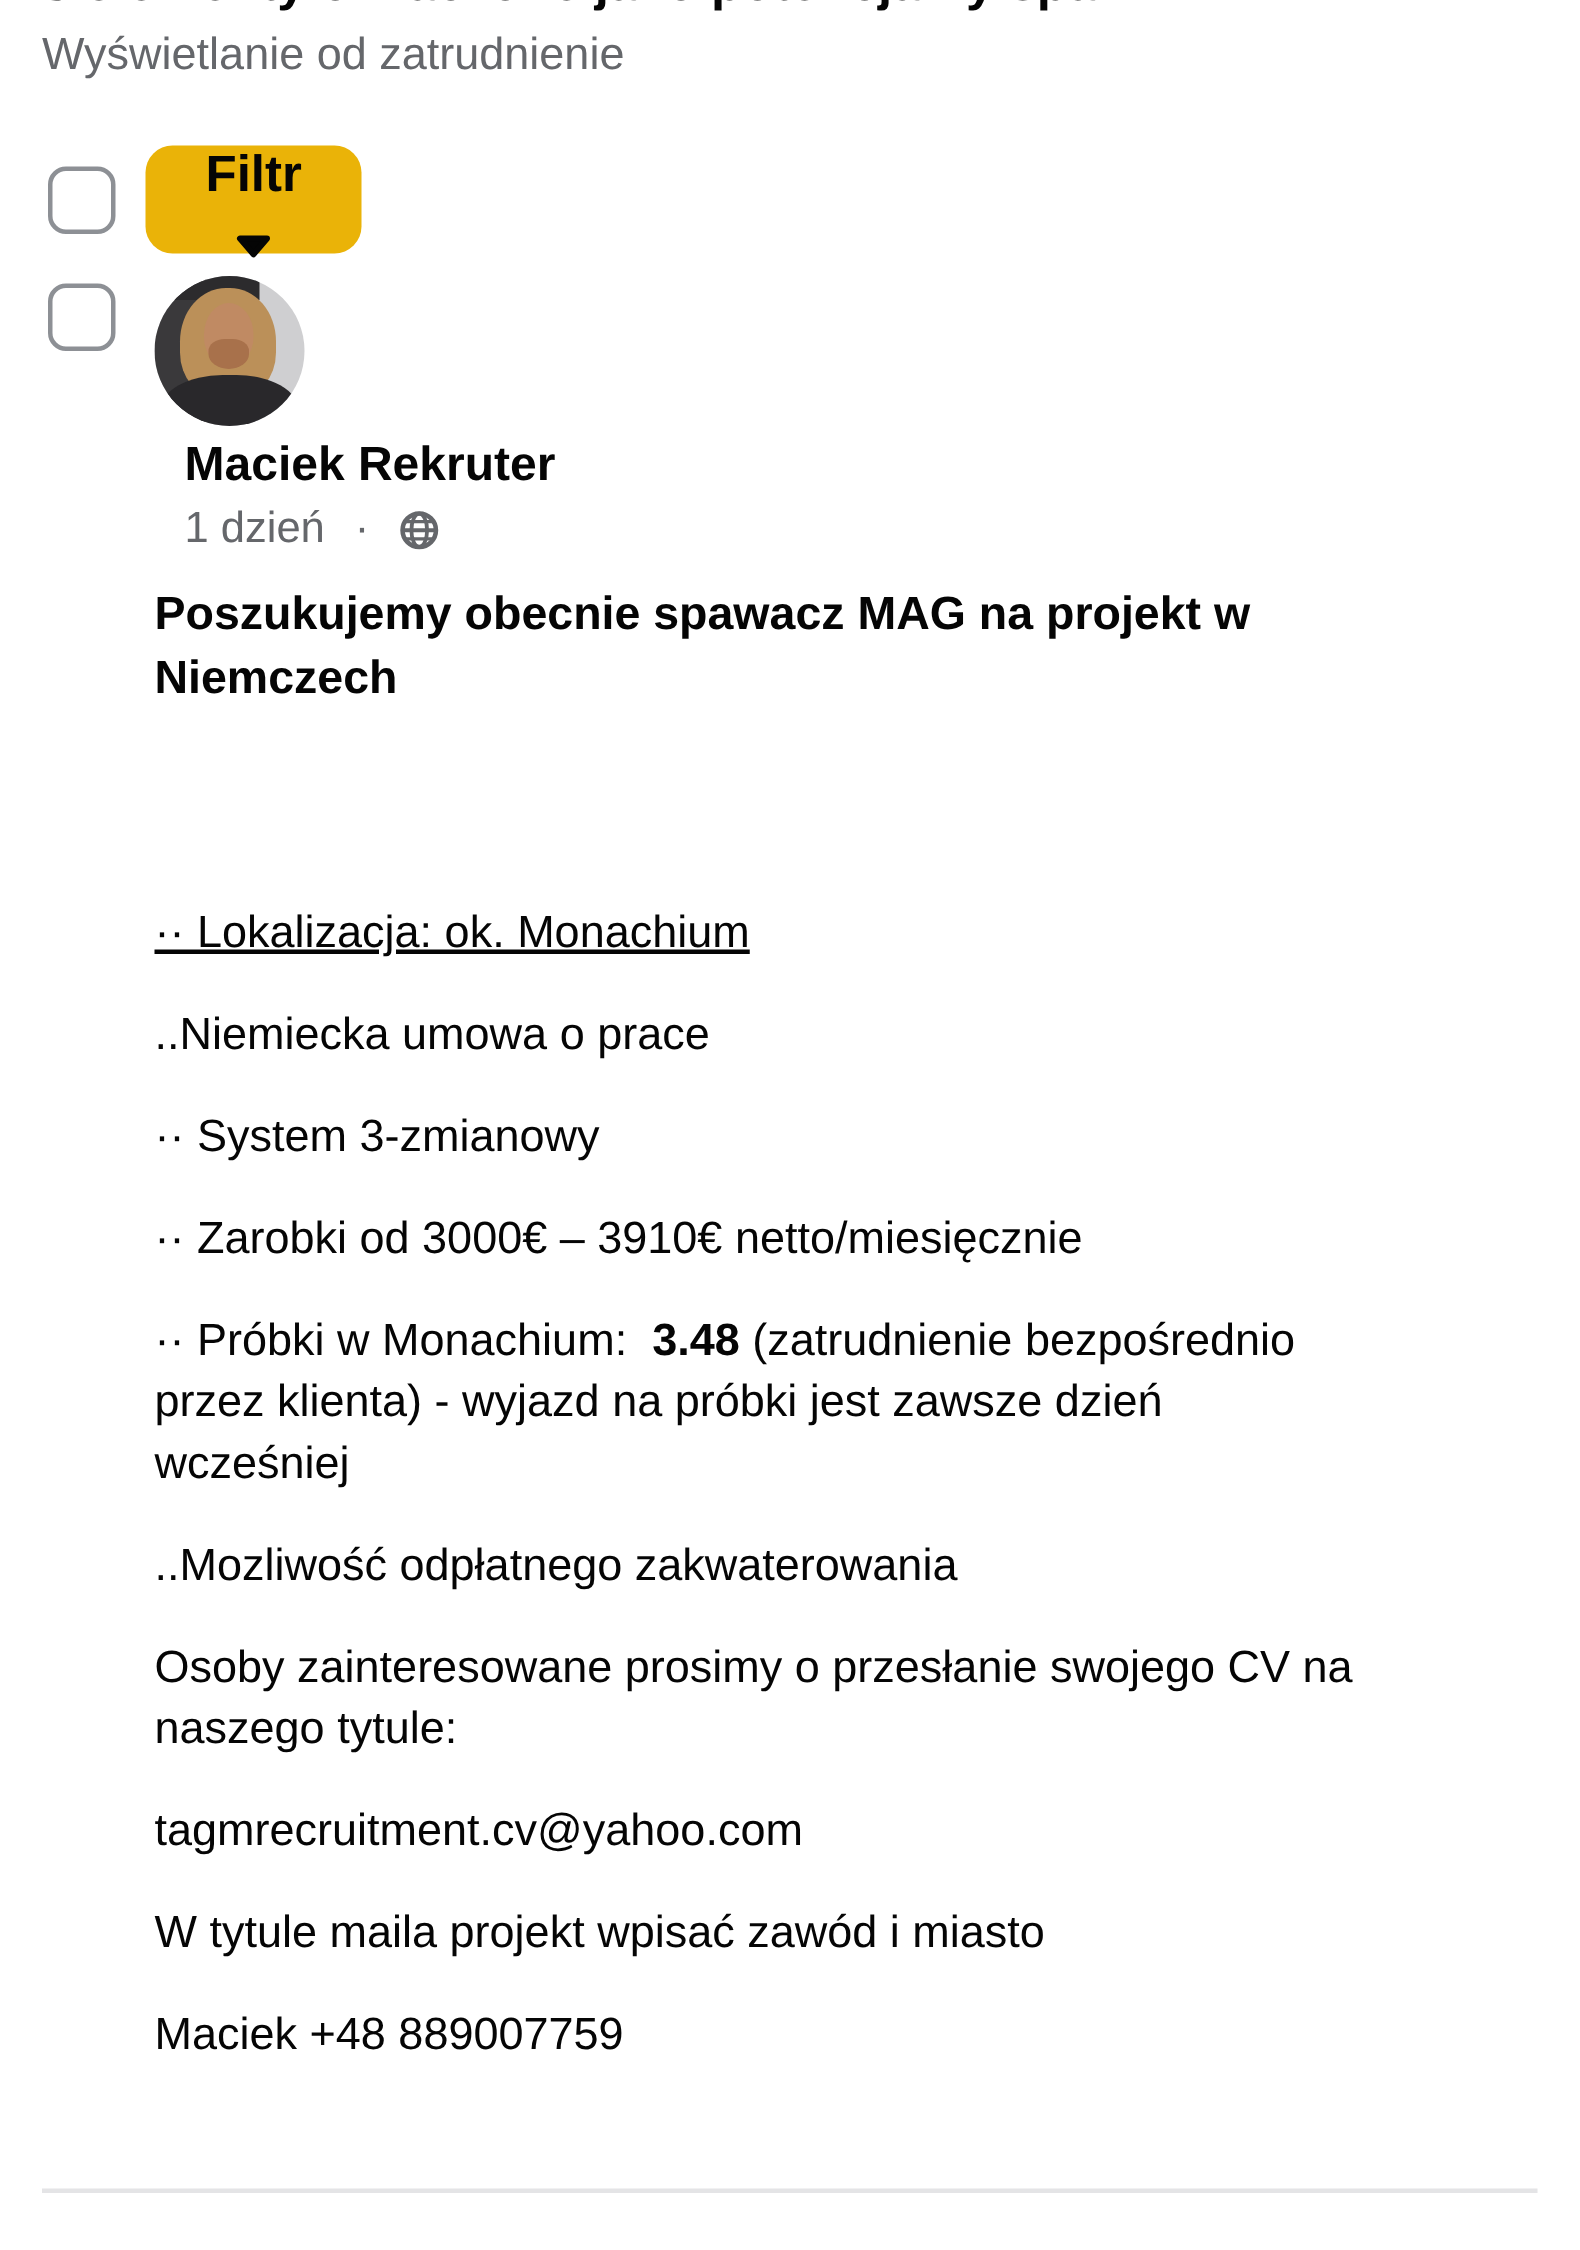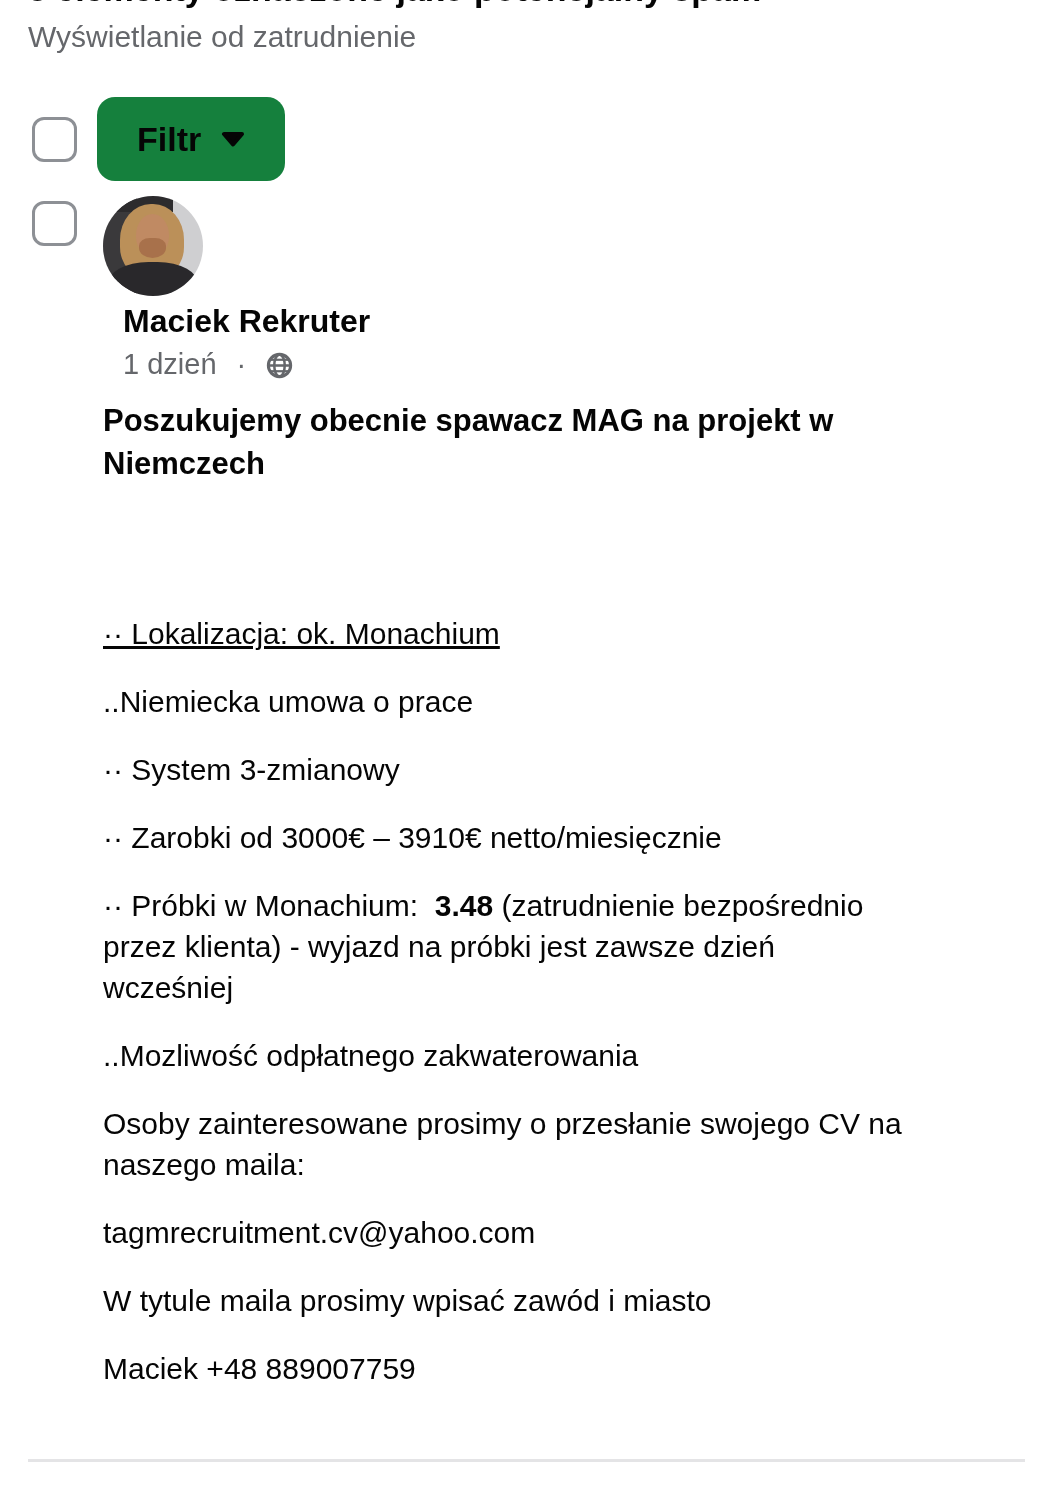--- a/index.html
+++ b/index.html
@@ -40,33 +40,34 @@
   .checkbox {
     width: 45px; height: 45px;
     border: 3px solid #8d9095;
     border-radius: 12px;
     background: #ffffff;
     flex: 0 0 auto;
   }
   .filter-row .checkbox { margin-left: 32px; }
   .filter-btn {
     margin-left: 20px;
-    height: 84px;
+    height: 72px;
     padding: 0 40px;
-    background: #15803d;
+    background: #eab308;
     border: none;
     border-radius: 18px;
     display: inline-flex;
     align-items: center;
     gap: 20px;
     font-family: "Liberation Sans", sans-serif;
     font-size: 34px;
     font-weight: 700;
     color: #050505;
     cursor: pointer;
+    flex-direction: column;
   }
 
   
   .post-row {
     margin-top: 15px;
     display: flex;
     align-items: flex-start;
   }
   .post-row .checkbox { margin-left: 32px; margin-top: 5px; }
   .post-block { margin-left: 26px; flex: 1; }
@@ -212,22 +213,22 @@
 
         <p class="post-paragraph first">·· Lokalizacja: ok. Monachium</p>
         <p class="post-paragraph">..Niemiecka umowa o prace</p>
         <p class="post-paragraph">·· System 3-zmianowy</p>
         <p class="post-paragraph">·· Zarobki od 3000€ – 3910€ netto/miesięcznie</p>
         <p class="post-paragraph"><span>·· Próbki w Monachium:  </span><b>3.48</b><span> (zatrudnienie bezpośrednio
 przez klienta) - wyjazd na próbki jest zawsze dzień
 wcześniej</span></p>
         <p class="post-paragraph">..Mozliwość odpłatnego zakwaterowania</p>
         <p class="post-paragraph">Osoby zainteresowane prosimy o przesłanie swojego CV na
-naszego maila:</p>
+naszego tytule:</p>
         <p class="post-paragraph">tagmrecruitment.cv@yahoo.com</p>
-        <p class="post-paragraph">W tytule maila prosimy wpisać zawód i miasto</p>
+        <p class="post-paragraph">W tytule maila projekt wpisać zawód i miasto</p>
         <p class="post-paragraph">Maciek +48 889007759</p>
       </div>
     </div>
   </div>
 
   <div class="bottom-divider"></div>
 </div>
 
 </body></html>

